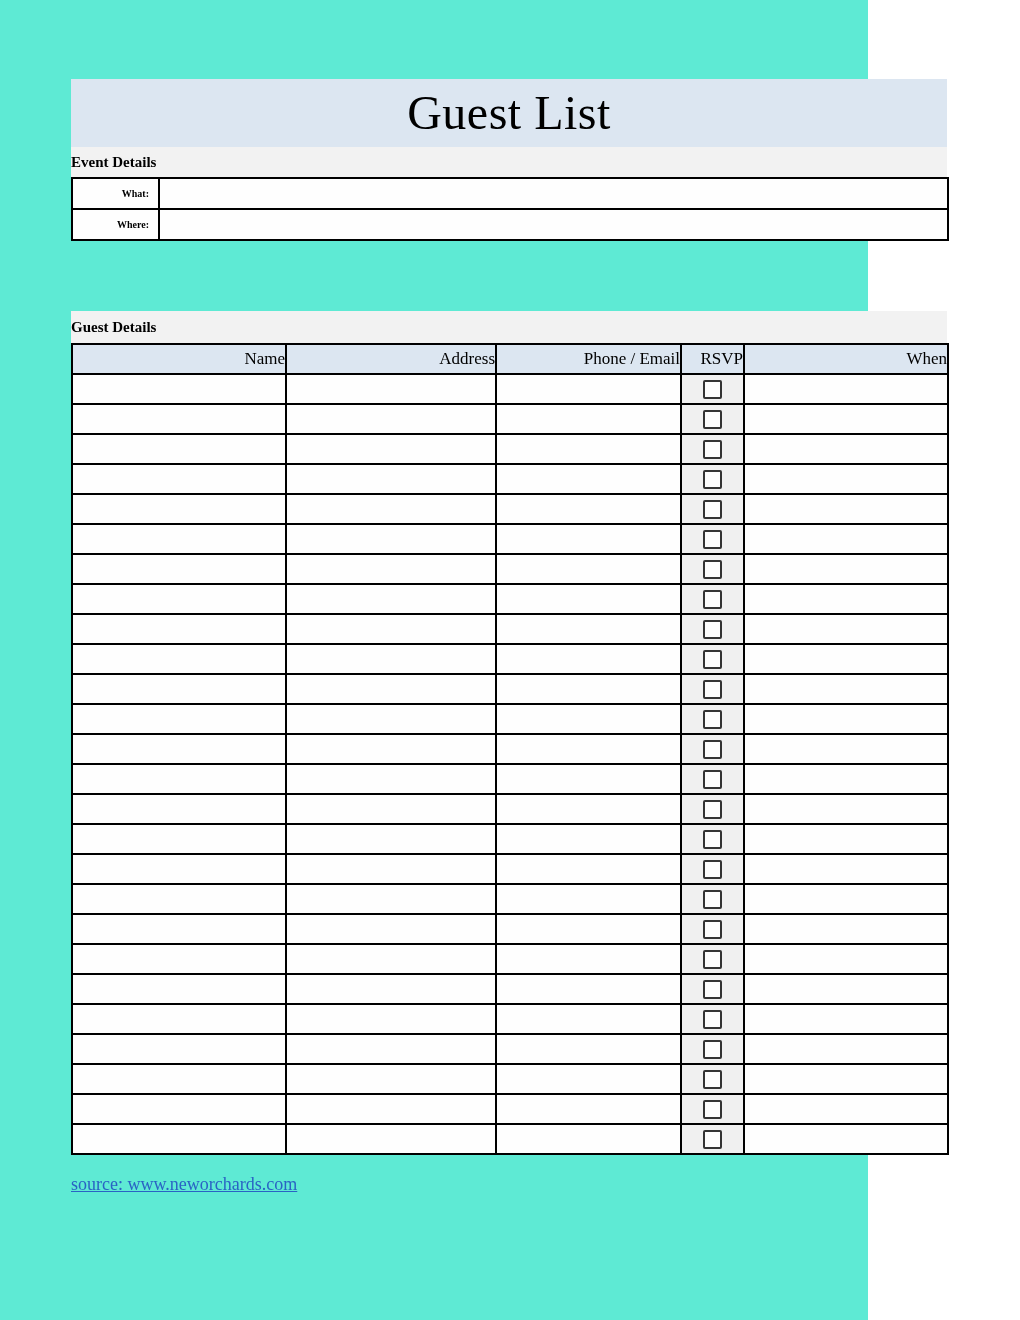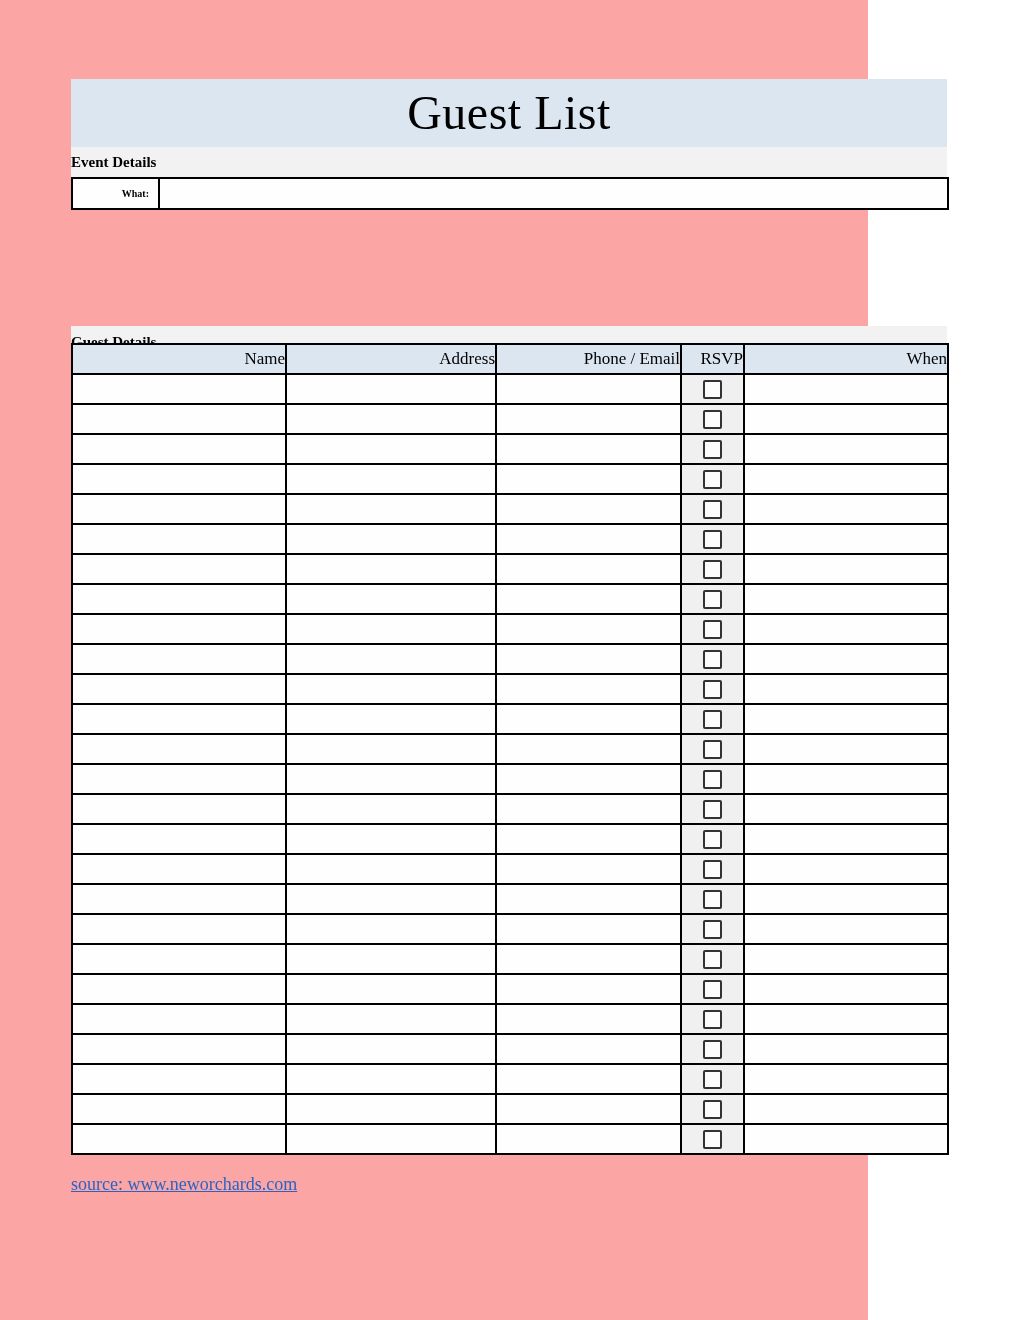--- a/index.html
+++ b/index.html
@@ -14,21 +14,21 @@
     color: #000000;
     position: relative;
     overflow: hidden;
   }
 
   .page {
     position: absolute;
     left: 0; top: 0;
     width: 868px;
     height: 1320px;
-    background: #fca5a5;
+    background: #5eead4;
   }
 
   
   .title-band {
     position: absolute;
     left: 71px;
     top: 79px;
     width: 876px;
     height: 68px;
     background: #dce6f1;
@@ -56,21 +56,21 @@
     font-size: 15px;
   }
   #event-details-band {
     left: 71px;
     top: 147px;
     width: 876px;
     height: 30px;
   }
   #guest-details-band {
     left: 71px;
-    top: 326px;
+    top: 311px;
     width: 876px;
     height: 32px;
   }
 
   
   table.grid {
     border-collapse: collapse;
     position: absolute;
     table-layout: fixed;
     background: #fefefe;
@@ -165,20 +165,24 @@
   </div>
 
   <table class="grid" id="event-table">
     <colgroup>
       <col style="width:87px">
       <col style="width:789px">
     </colgroup>
     <tbody id="event-tbody">
         <tr>
           <td class="label">What:</td>
+          <td class="value"></td>
+        </tr>
+        <tr>
+          <td class="label">Where:</td>
           <td class="value"></td>
         </tr>
       </tbody>
   </table>
 
   <div class="section-band" id="guest-details-band">
     <span>Guest Details</span>
   </div>
 
   <table class="grid" id="guest-table">

